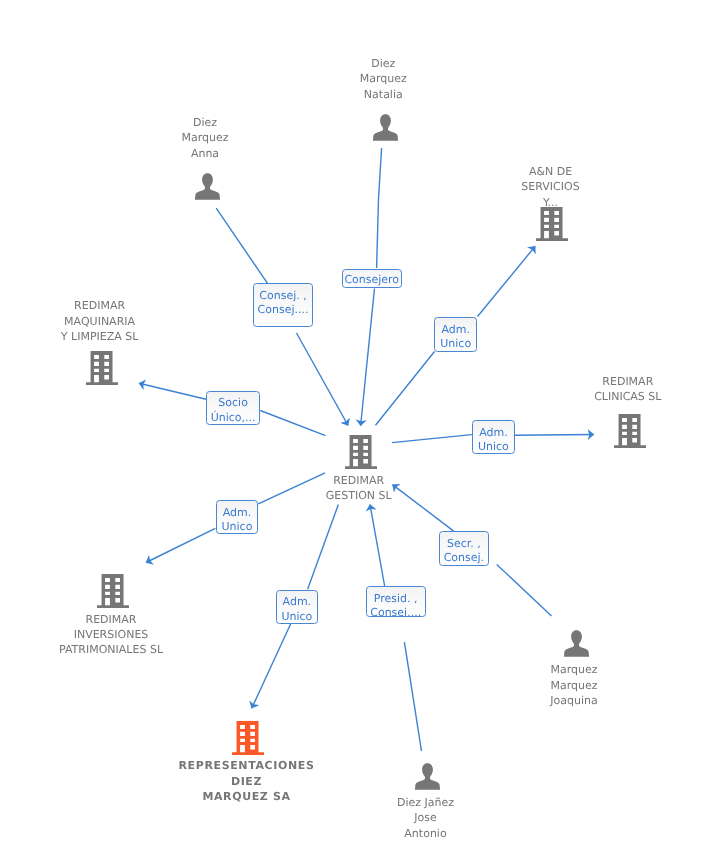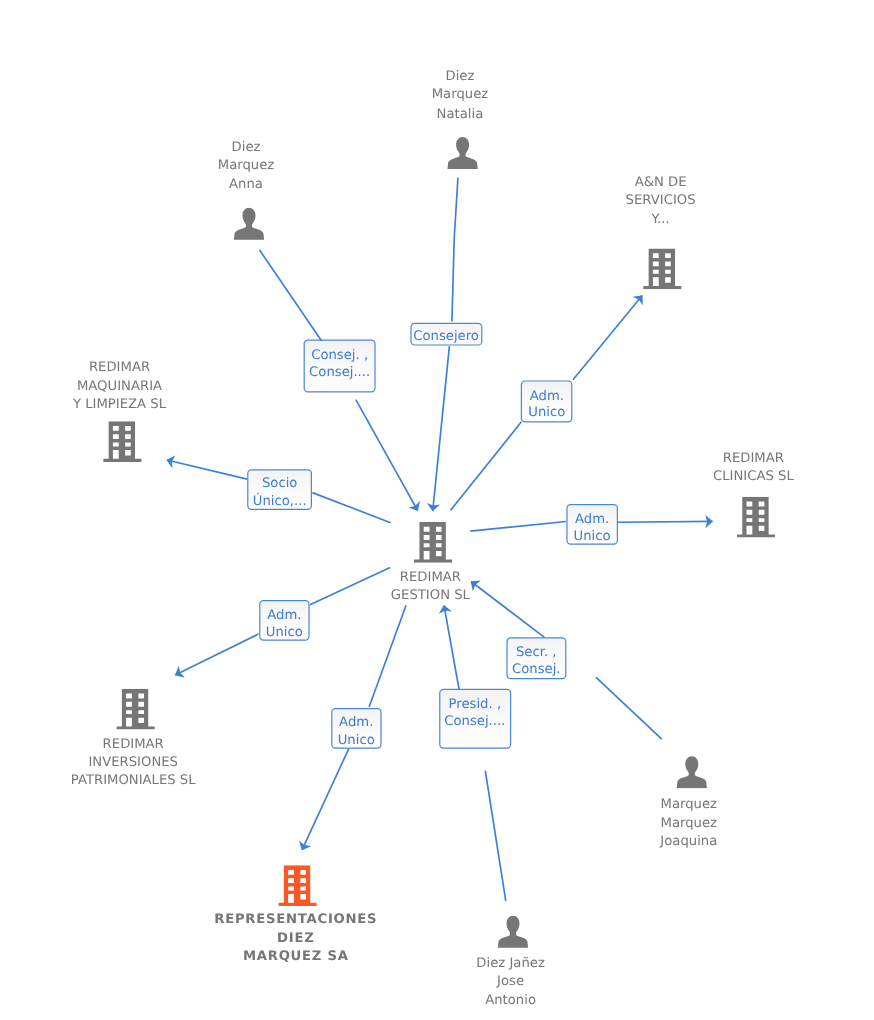--- a/index.html
+++ b/index.html
@@ -62,21 +62,21 @@
         <path fill="currentColor" d="M13.45 0.15C10.35 0.15 8.1 2.75 8.1 6.6c0 2.35 0.8 4.55 1.95 5.95 0.6 0.75 0.95 1.3 0.95 2.05v0.7c0 0.85-0.45 1.3-1.4 1.6l-4.45 1.5c-2.2 0.75-3.35 1.85-3.7 3.1l-0.55 5.35h25.2l-0.55-5.35c-0.35-1.25-1.5-2.35-3.7-3.1l-4.45-1.5c-0.95-0.3-1.4-0.75-1.4-1.6v-0.7c0-0.75 0.35-1.3 0.95-2.05 1.15-1.4 1.95-3.6 1.95-5.95 0-3.85-2.25-6.45-5.4-6.45z"></path>
       </svg></div>
 <div class="node-label" style="left:205.0px;top:90.9px;width:300px;margin-left:-150px">
       <div>Diez</div>
       <div>Marquez</div>
       <div>Anna</div>
     </div>
 <div class="node-icon" style="left:535.9px;top:182.5px"><svg width="32" height="34" viewBox="0 0 32 34">
         <path fill="currentColor" fill-rule="evenodd" d="M4.55 0h21.98v31.35H32V34H0v-2.65h4.55V0zM8.09 3.96h4.84v4.1H8.09V3.96zM18.29 3.96h4.69v4.1h-4.69V3.96zM8.09 10.85h4.84v4.08H8.09V10.85zM18.29 10.85h4.69v4.08h-4.69V10.85zM8.09 17.8h4.84v3.25H8.09V17.8zM18.29 17.8h4.69v3.25h-4.69V17.8zM8.09 24.09h4.84v7.26H8.09V24.09zM18.29 24.09h4.69v4.46h-4.69V24.09z"></path>
       </svg></div>
-<div class="node-label" style="left:550.5px;top:120px;width:300px;margin-left:-150px">
+<div class="node-label" style="left:550.5px;top:140px;width:300px;margin-left:-150px">
       <div>A&amp;N DE</div>
       <div>SERVICIOS</div>
       <div>Y...</div>
     </div>
 <div class="node-icon" style="left:85.9px;top:326.8px"><svg width="32" height="34" viewBox="0 0 32 34">
         <path fill="currentColor" fill-rule="evenodd" d="M4.55 0h21.98v31.35H32V34H0v-2.65h4.55V0zM8.09 3.96h4.84v4.1H8.09V3.96zM18.29 3.96h4.69v4.1h-4.69V3.96zM8.09 10.85h4.84v4.08H8.09V10.85zM18.29 10.85h4.69v4.08h-4.69V10.85zM8.09 17.8h4.84v3.25H8.09V17.8zM18.29 17.8h4.69v3.25h-4.69V17.8zM8.09 24.09h4.84v7.26H8.09V24.09zM18.29 24.09h4.69v4.46h-4.69V24.09z"></path>
       </svg></div>
 <div class="node-label" style="left:99.6px;top:274.4px;width:300px;margin-left:-150px">
       <div>REDIMAR</div>
       <div>MAQUINARIA</div>
@@ -144,29 +144,29 @@
       <span>Único,...</span>
     </div>
 <div class="elabel" style="left:471.8px;top:396.0px;width:43.2px;height:34.3px;padding-top:4.60px">
       <span>Adm.</span>
       <span>Unico</span>
     </div>
 <div class="elabel" style="left:215.8px;top:476.1px;width:42.3px;height:34.4px;padding-top:4.60px">
       <span>Adm.</span>
       <span>Unico</span>
     </div>
-<div class="elabel" style="left:422px;top:507.3px;width:49.8px;height:35.1px;padding-top:4.60px">
+<div class="elabel" style="left:439px;top:507.3px;width:49.8px;height:35.1px;padding-top:4.60px">
       <span>Secr. ,</span>
       <span>Consej.</span>
     </div>
 <div class="elabel" style="left:275.8px;top:565.7px;width:42.1px;height:34.3px;padding-top:4.60px">
       <span>Adm.</span>
       <span>Unico</span>
     </div>
-<div class="elabel" style="left:365.8px;top:550px;width:59.8px;height:50px;padding-top:4.60px">
+<div class="elabel" style="left:365.8px;top:562px;width:59.8px;height:31px;padding-top:4.60px">
       <span>Presid. ,</span>
       <span>Consej....</span>
     </div>
 <div class="footer">
   <span class="cc-icon" title="©">
     <svg width="14.1" height="14.1" viewBox="0 0 20 20">
           <circle cx="10" cy="10" r="8.6" fill="none" stroke="#245f6f" stroke-width="2.1"></circle>
           <path d="M13.4 6.9a4.6 4.6 0 1 0 0 6.2" fill="none" stroke="#245f6f" stroke-width="2.1" stroke-linecap="round"></path>
         </svg>
   </span>

